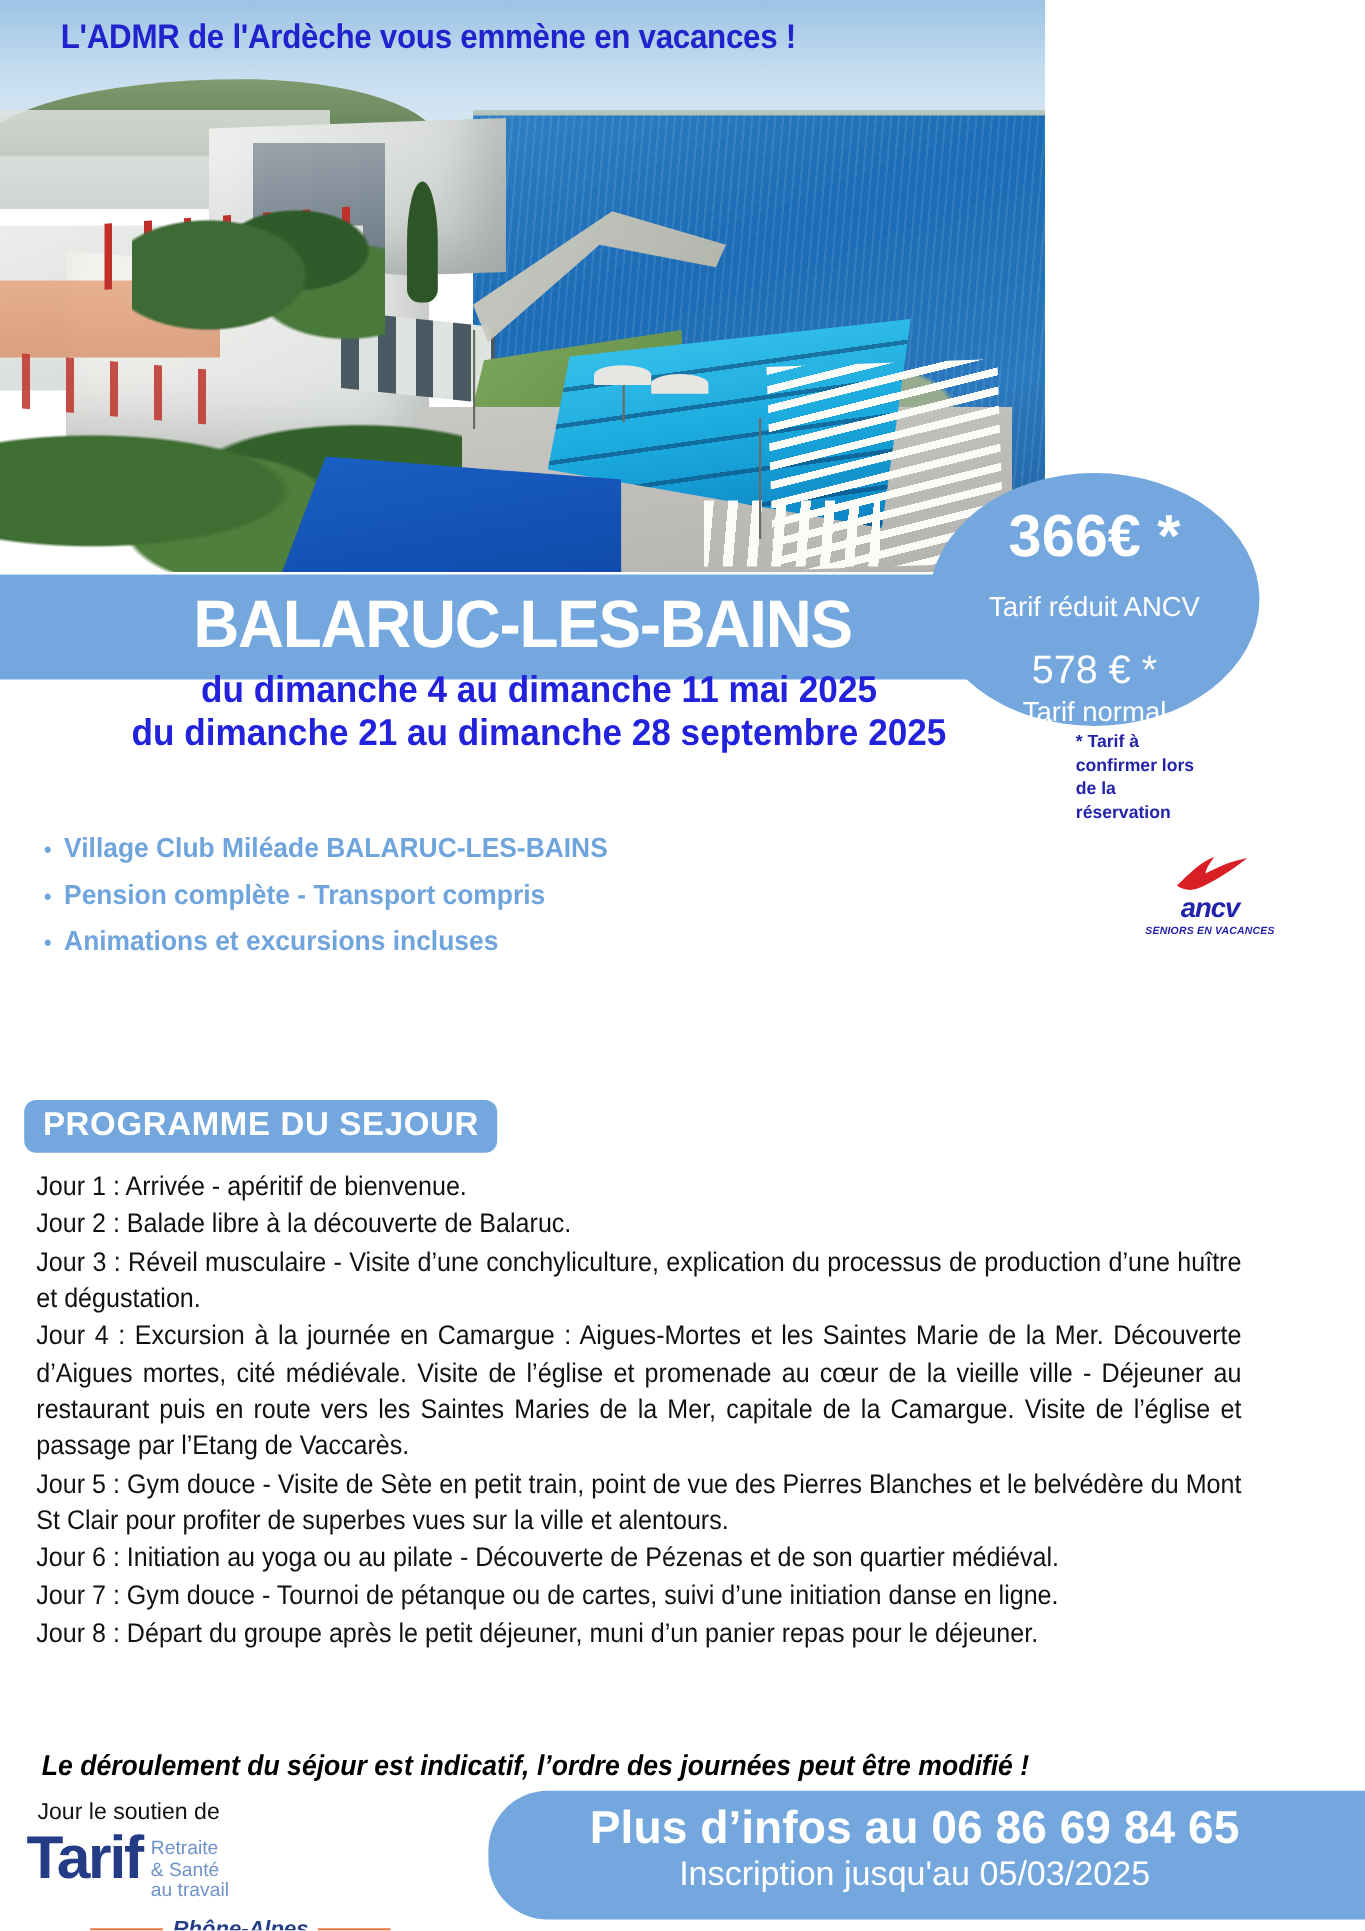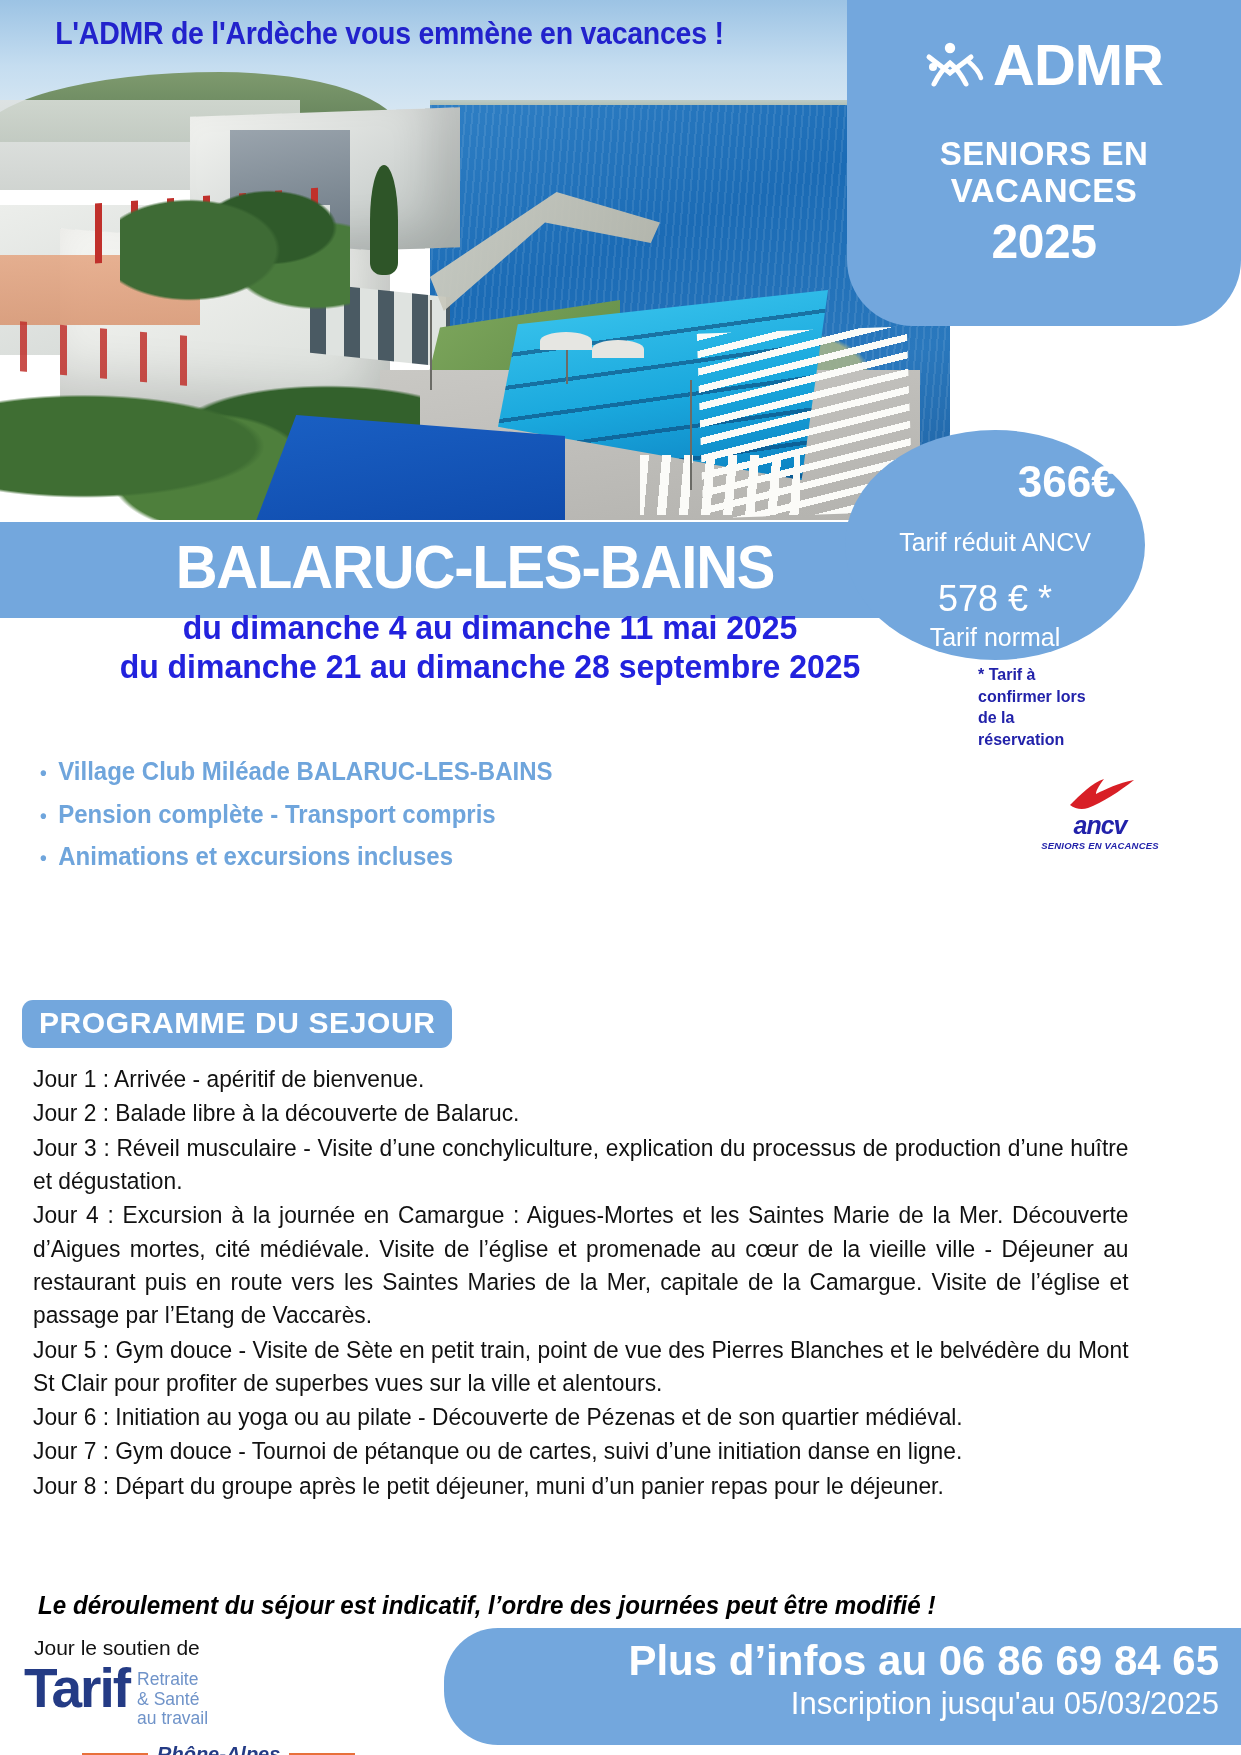--- a/index.html
+++ b/index.html
@@ -178,21 +178,21 @@
     margin-top:42px;font-size:33px;font-weight:bold;line-height:1.12;letter-spacing:.5px;
   }
   .admr-year{margin-top:4px;font-size:48px;font-weight:bold;letter-spacing:-.5px;}
 
   
   .price{
     position:absolute;left:845px;top:430px;width:300px;height:230px;
     background:#73a7dd;border-radius:50%;
     color:#fff;text-align:center;z-index:5;
   }
-  .price-a{font-size:44px;font-weight:bold;margin-top:30px;line-height:1;text-align:right;}
+  .price-a{font-size:54px;font-weight:bold;margin-top:30px;line-height:1;}
   .price-a-lbl{font-size:25px;margin-top:24px;font-weight:normal;}
   .price-b{font-size:36px;font-weight:normal;margin-top:24px;line-height:1;}
   .price-b-lbl{font-size:25px;margin-top:6px;font-weight:normal;}
 
   .tarif-note{
     position:absolute;left:978px;top:664px;width:120px;
     font-size:16px;font-weight:bold;color:#2222aa;line-height:1.35;z-index:6;
   }
 
   
@@ -272,21 +272,21 @@
   .carsat-region{
     display:flex;align-items:center;gap:9px;margin-top:14px;margin-left:58px;
   }
   .carsat-region .rule{height:3px;background:#e8703a;width:66px;}
   .carsat-region .rname{font-size:20px;font-style:italic;font-weight:bold;color:#243b85;}
 
   
   .contact{
     position:absolute;left:444px;top:1628px;width:797px;height:117px;
     background:#73a7dd;border-top-left-radius:54px;border-bottom-left-radius:54px;
-    color:#fff;text-align:right;z-index:4;
+    color:#fff;text-align:center;z-index:4;
   }
   .contact .phone{
     font-size:42px;font-weight:bold;padding:10px 22px 0 0;line-height:1.1;
   }
   .contact .insc{
     font-size:31px;padding:2px 22px 0 0;font-weight:normal;
   }
 </style>
 </head>
 <body>
@@ -322,37 +322,20 @@
     <div class="trees1"></div>
     <div class="cypress"></div>
     <div class="trees2"></div>
     <div class="pool2"></div>
     <div class="pole" style="left:430px;top:300px;height:90px;"></div>
     <div class="pole" style="left:690px;top:380px;height:110px;"></div>
   </div>
 
   <div class="headline">L'ADMR de l'Ardèche vous emmène en vacances !</div>
 
-  <div class="admr">
-    <div class="admr-logo">
-      <svg width="62" height="52" viewBox="0 0 62 52">
-        <circle cx="25" cy="9" r="5.2" fill="#fff"></circle>
-        <path d="M4 18 C14 26 20 30 25 34 C30 30 36 26 46 18" stroke="#fff" stroke-width="5" fill="none" stroke-linecap="round"></path>
-        <path d="M9 45 C14 35 20 28 25 24 C30 28 36 35 41 45" stroke="#fff" stroke-width="5" fill="none" stroke-linecap="round"></path>
-        <circle cx="8" cy="28" r="4" fill="#fff"></circle>
-        <path d="M44 23 C50 28 54 33 56 39" stroke="#fff" stroke-width="4.5" fill="none" stroke-linecap="round"></path>
-      </svg>
-      <div class="admr-word">ADMR</div>
-    </div>
-    <div class="admr-sub">
-      <div>SENIORS EN</div>
-      <div>VACANCES</div>
-    </div>
-    <div class="admr-year">2025</div>
-  </div>
 
   <div class="price">
     <div class="price-a">366€ *</div>
     <div class="price-a-lbl">Tarif réduit ANCV</div>
     <div class="price-b">578 € *</div>
     <div class="price-b-lbl">Tarif normal</div>
   </div>
   <div class="tarif-note">* Tarif à confirmer lors de la réservation</div>
 
   <div class="ancv">

